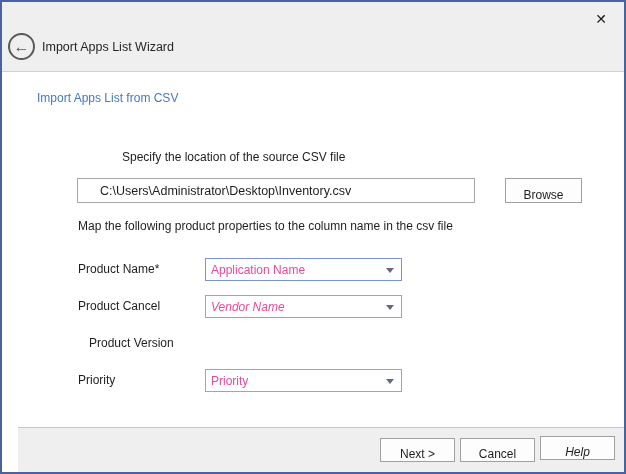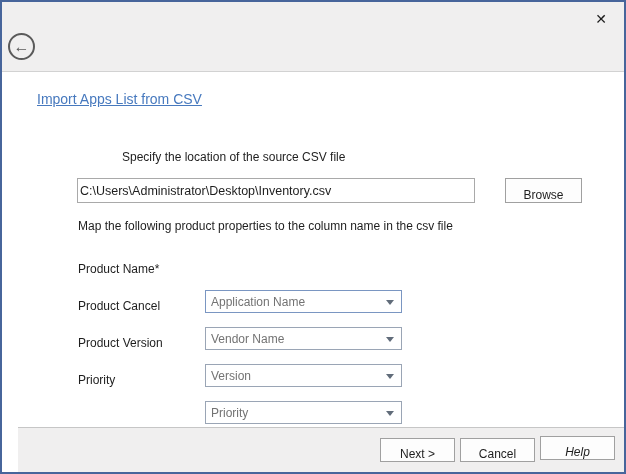--- a/index.html
+++ b/index.html
@@ -37,64 +37,63 @@
   }
   .wizard-title {
     position:absolute; left:40px; top:31px; height:27px;
     display:flex; align-items:center;
     font-size:12.5px; color:#262626;
   }
 
   
   .heading {
     position:absolute; left:35px; top:89px;
-    font-size:14px; color:#4779be;text-decoration:underline;
+    font-size:12px; color:#4779be;
   }
   .label { position:absolute; font-size:12px; color:#1e1e1e; }
   .lbl-source { left:76px; top:148px;margin-left:44px; }
   .lbl-map    { left:76px; top:217px; }
 
   .path-input {
     position:absolute; left:75px; top:176px;
     width:398px; height:25px;
     border:1px solid #a9a9a9; background:#ffffff;
     font-size:12.5px; color:#1e1e1e;
-    padding:0 2px; outline:none;
+    padding:0 22px; outline:none;
   }
   .btn {
     position:absolute;
     border:1px solid #a0a0a0; background:#fdfdfd;
     font-size:12px; color:#1e1e1e;
     display:flex; align-items:flex-end; justify-content:center;
     cursor:pointer;
   }
   .browse-btn { left:503px; top:176px; width:77px; height:25px; }
 
   
   .map-row-label { left:76px; }
   .combo {
     position:absolute; left:203px; width:197px; height:23px;
     border:1px solid #9aa5b5; background:#ffffff;
     display:flex; align-items:center;
     padding:0 18px 0 5px;
-    font-size:12px; color:#737373;
+    font-size:12px; color:#ec4899;
     cursor:pointer;
-    margin-top:32px;
   }
   .combo.focused { border-color:#7a96c2; }
   .combo .arrow {
     position:absolute; right:7px; top:9px;
     width:0; height:0;
     border-left:4px solid transparent;
     border-right:4px solid transparent;
     border-top:5px solid #616c7a;
   }
   .row1 { top:256px; } .row1l { top:260px;text-align:right; }
-  .row2 { top:293px; } .row2l { top:297px; }
-  .row3 { top:330px; } .row3l { top:334px; }
+  .row2 { top:293px;font-style:italic; } .row2l { top:297px; }
+  .row3 { top:330px; } .row3l { top:334px;margin-left:11px; }
   .row4 { top:367px; } .row4l { top:371px; }
 
   
   .footer {
     position:absolute; left:0; top:425px; width:622px; height:45px;
     background:#f0efef;
     border-top:1px solid #c6c6c6;
     margin-left:16px;
   }
   .next-btn   { left:362px; top:10px; width:75px; height:24px; }
@@ -106,20 +105,21 @@
 
 <div class="dialog">
 
   <div class="header">
     <div class="close-btn">
       <span>✕</span>
     </div>
     <div class="back-btn">
       <span>←</span>
     </div>
+    <div class="wizard-title">Import Apps List Wizard</div>
   </div>
 
   <div class="heading">Import Apps List from CSV</div>
 
   <div class="label lbl-source">Specify the location of the source CSV file</div>
 
   <input class="path-input" type="text" value="C:\Users\Administrator\Desktop\Inventory.csv" style="">
 
   <div class="btn browse-btn">
     <span>Browse</span>
@@ -133,24 +133,20 @@
     <span class="arrow"></span>
   </div>
 
   <div class="label map-row-label row2l">Product Cancel</div>
   <div class="combo row2">
     <span>Vendor Name</span>
     <span class="arrow"></span>
   </div>
 
   <div class="label map-row-label row3l">Product Version</div>
-  <div class="combo row3">
-    <span>Version</span>
-    <span class="arrow"></span>
-  </div>
 
   <div class="label map-row-label row4l">Priority</div>
   <div class="combo row4">
     <span>Priority</span>
     <span class="arrow"></span>
   </div>
 
   <div class="footer">
     <div class="btn next-btn">
       <span>Next &gt;</span>

